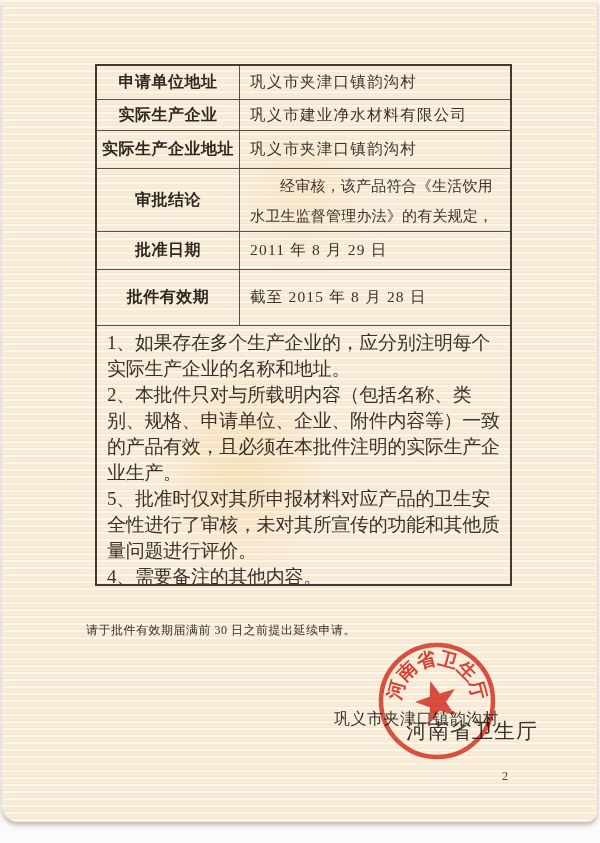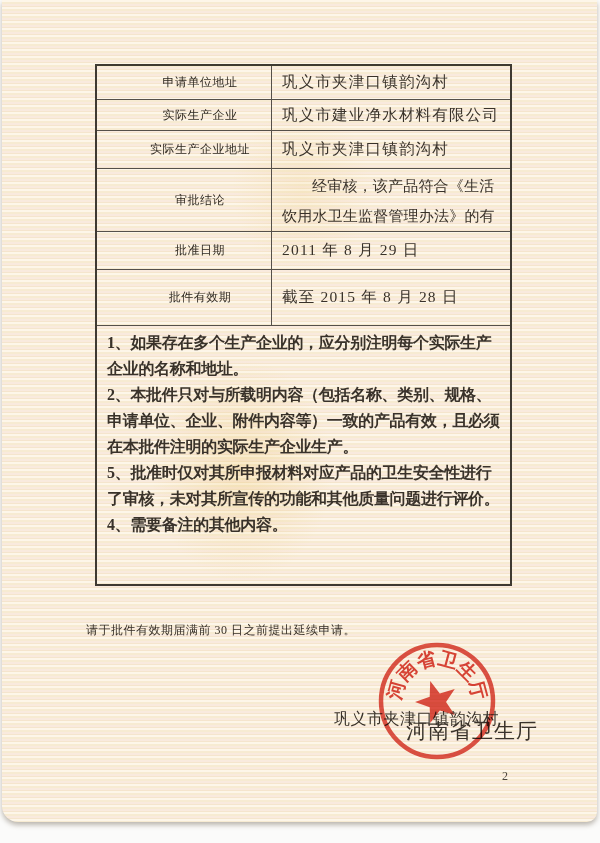--- a/index.html
+++ b/index.html
@@ -28,38 +28,37 @@
     position:absolute;left:93px;top:64px;width:413px;
     border:2px solid #3f3a32;
     display:flex;flex-direction:column;
     background:transparent;
   }
   .trow{display:flex;border-bottom:1px solid #55504a;}
   .trow:last-child{border-bottom:none;}
   .tlabel{
     width:142px;flex:0 0 142px;border-right:1px solid #55504a;
     display:flex;align-items:center;justify-content:center;
-    font-size:12px;font-weight:400;letter-spacing:0.5px;color:#2e2820;
+    font-size:16px;font-weight:700;letter-spacing:0.5px;color:#2e2820;
     text-align:center;
-    padding-left:32px;
   }
   .tvalue{
     flex:1;display:flex;align-items:center;
     padding:2px 6px 2px 10px;
     font-size:15.5px;letter-spacing:1.2px;color:#39322a;
     overflow:hidden;
   }
   .tvalue-conclusion{
     display:block;align-items:flex-start;
     text-indent:2em;line-height:30px;padding-top:2px;
     letter-spacing:0.2px;font-size:15px;
   }
   .tlabel-remarks{align-items:flex-start;padding-top:8px;letter-spacing:6px;}
   .tvalue-remarks{display:block;padding-top:4px;letter-spacing:0;}
-  .tvalue-remarks p{margin:0;line-height:26px;font-size:16px;letter-spacing:-0.3px;color:#39322a;font-weight:bold;}
+  .tvalue-remarks p{margin:0;line-height:26px;font-size:19px;letter-spacing:-0.3px;color:#39322a;}
   .renew-note{
     position:absolute;left:84px;top:622px;width:440px;
     font-size:12px;letter-spacing:0.5px;color:#352e26;
   }
   .issuer{
     position:absolute;left:404px;top:717px;
     font-size:21px;letter-spacing:1px;color:#3a332b;
   }
   .issue-date{
     position:absolute;left:332px;top:709px;

